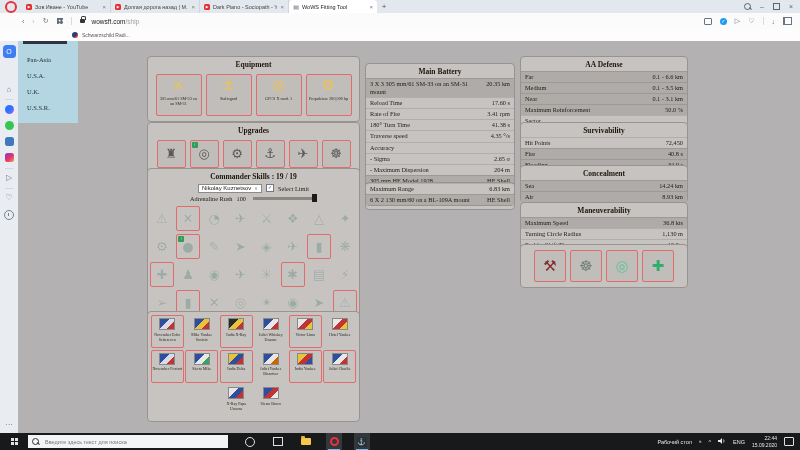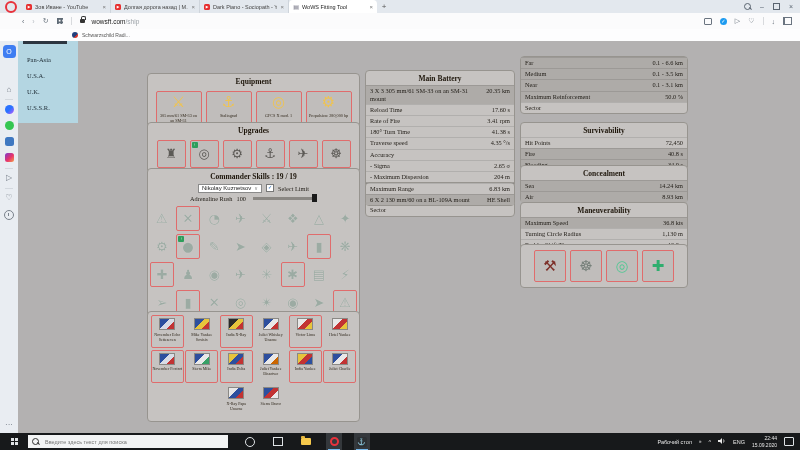--- a/index.html
+++ b/index.html
@@ -234,21 +234,21 @@
 
     <div class="nation-menu">
         <div class="nation-item">Pan-Asia</div>
         <div class="nation-item">U.S.A.</div>
         <div class="nation-item">U.K.</div>
         <div class="nation-item">U.S.S.R.</div>
       </div>
     <div class="clip-strip"></div>
 
     <div class="col" id="col1">
-      <div class="panel" style="top:32px;">
+      <div class="panel" style="top:15px;">
         <div class="ptitle">Equipment</div>
         <div class="tile-row">
             <div class="eq-tile">
               <div class="eq-glyph">⚔</div>
               <div class="eq-label">305 mm/61 SM-33 on an SM-31</div>
             </div>
             <div class="eq-tile">
               <div class="eq-glyph">⚓</div>
               <div class="eq-label">Stalingrad</div>
             </div>
@@ -468,21 +468,21 @@
             </div>
             <div class="flag-tile">
               <div class="flag-ic" style="background: linear-gradient(135deg, rgb(45, 79, 158) 40%, rgb(194, 51, 51) 40%, rgb(194, 51, 51) 70%, rgb(232, 232, 232) 70%);"></div>
               <div class="flag-label">Sierra Bravo</div>
             </div>
           </div>
       </div>
     </div>
 
     <div class="col" id="col2">
-      <div class="panel" style="top:29px;">
+      <div class="panel" style="top:22px;">
         <div class="ptitle">Main Battery</div>
         <div>
             <div class="srow hl">
               <span class="sn">3 X 3 305 mm/61 SM-33 on an SM-31 mount</span>
               <span class="sv">20.35 km</span>
             </div>
             <div class="srow">
               <span class="sn">Reload Time</span>
               <span class="sv">17.60 s</span>
             </div>
@@ -533,20 +533,21 @@
             <div class="srow hl">
               <span class="sn">6 X 2 130 mm/60 on a BL-109A mount</span>
               <span class="sv">HE Shell</span>
             </div>
           </div>
       </div>
     </div>
 
     <div class="col" id="col3">
       <div class="panel" style="top:15px;">
+        <div class="ptitle">AA Defense</div>
         <div>
             <div class="srow hl">
               <span class="sn">Far</span>
               <span class="sv">0.1 - 6.6 km</span>
             </div>
             <div class="srow hl">
               <span class="sn">Medium</span>
               <span class="sv">0.1 - 3.5 km</span>
             </div>
             <div class="srow hl">

